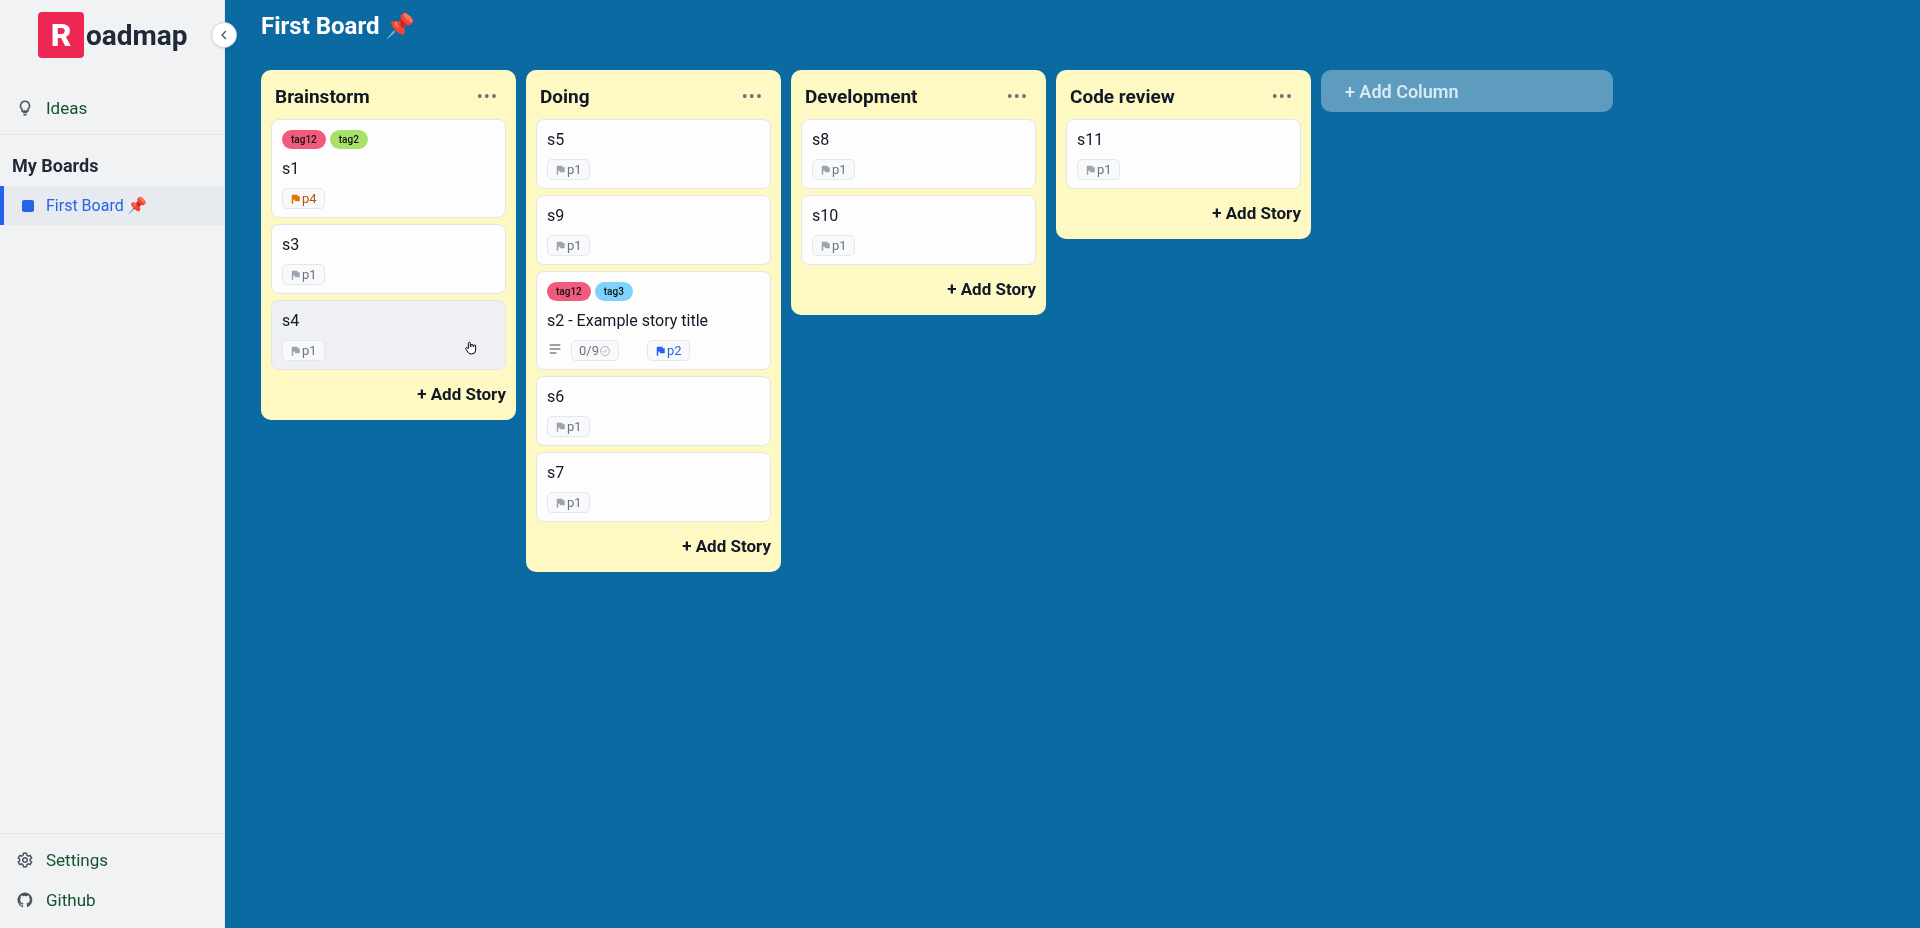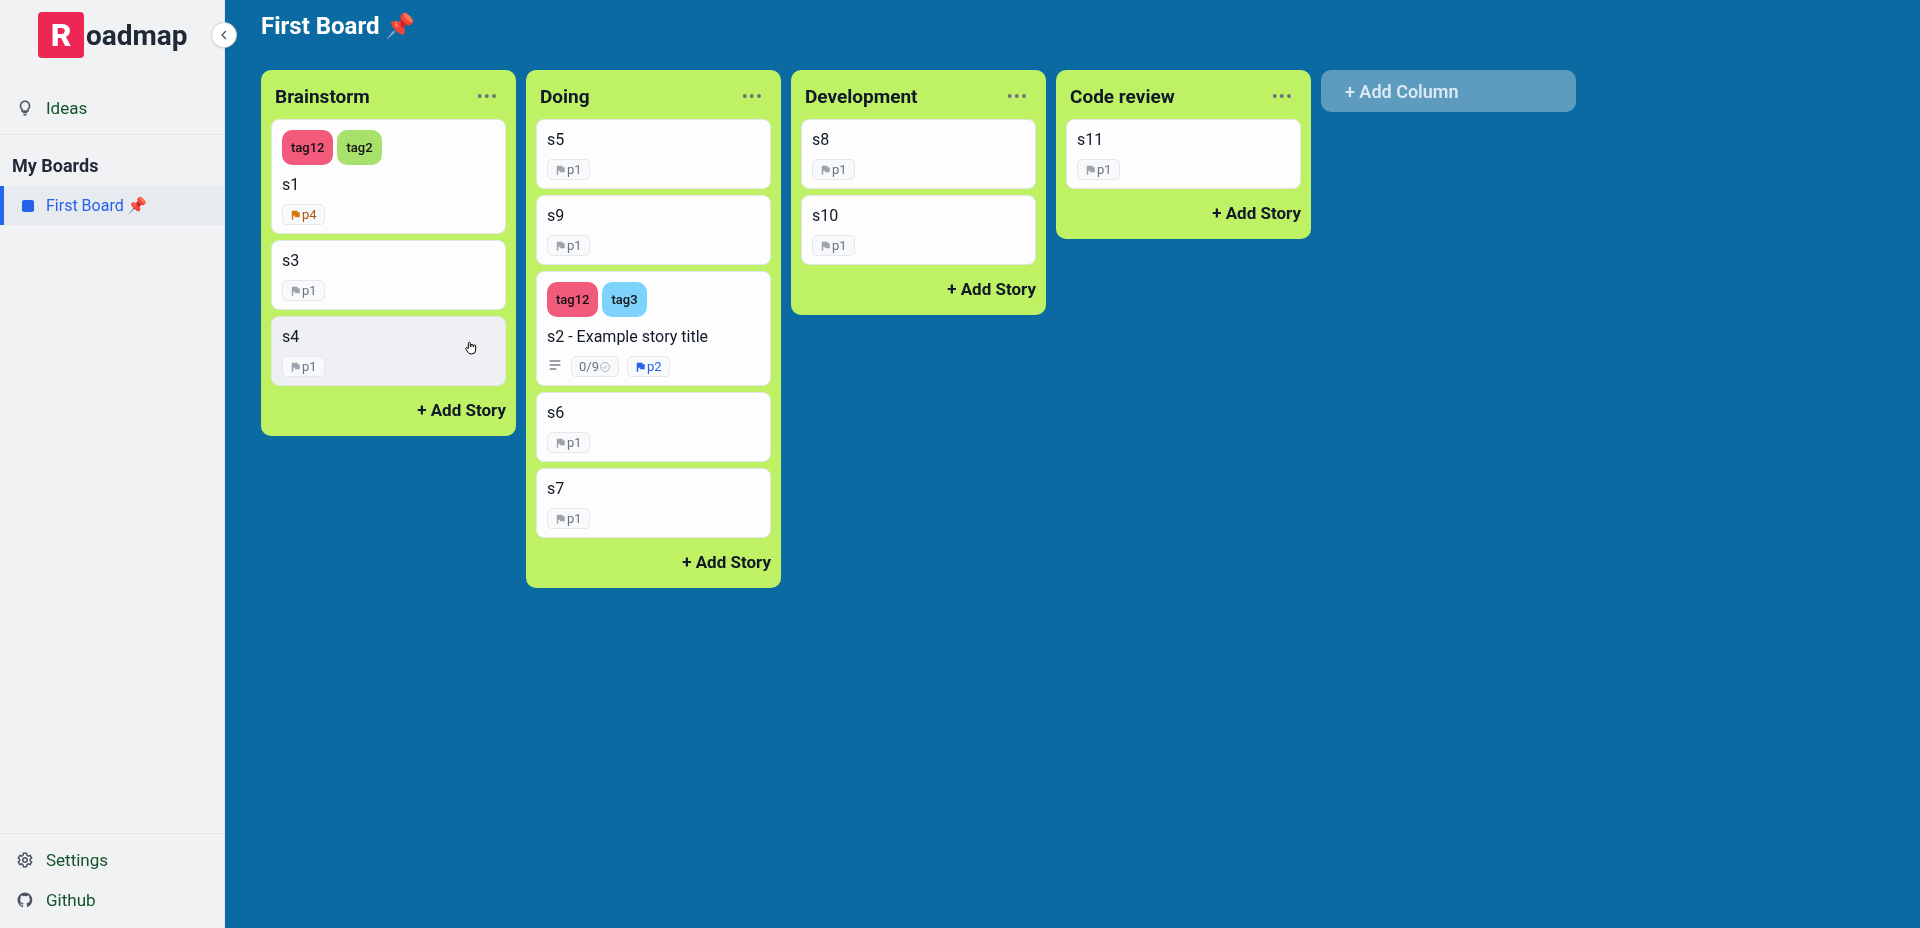--- a/index.html
+++ b/index.html
@@ -100,21 +100,21 @@
   .board-area {
     flex: 1;
     display: flex;
     align-items: flex-start;
     gap: 10px;
     padding: 24px 0 24px 36px;
     overflow-x: auto;
   }
   .column {
     width: 255px;
-    background: #bef264;
+    background: #fef9c3;
     border-radius: 10px;
     padding: 10px;
     flex-shrink: 0;
     display: flex; flex-direction: column;
   }
   .col-head {
     display: flex; align-items: center; justify-content: space-between;
     padding: 4px 4px 10px 4px;
   }
   .col-title { font-size: 19px; font-weight: 700; color: #111827; }
@@ -126,51 +126,51 @@
   .card {
     background: #fdfdfd;
     border: 1px solid #e2e5ea;
     border-radius: 8px;
     padding: 10px 10px 8px 10px;
     cursor: pointer;
   }
   .card.hover { background: #eef0f3; }
   .tags { display: flex; gap: 4px; margin-bottom: 10px; flex-wrap: wrap; }
   .tag {
-    font-size: 13px; padding: 10px 9px; border-radius: 10px; font-weight: 500;
+    font-size: 10px; padding: 4px 9px; border-radius: 10px; font-weight: 500;
     color: #111;
   }
   .card-title { font-size: 16px; color: #111827; margin-bottom: 10px; }
   .card-meta { display: flex; align-items: center; gap: 8px; }
   .chip {
     display: inline-flex; align-items: center; gap: 0;
     font-size: 13px;
     color: #6b7280;
     border: 1px solid #e5e7eb;
     background: #f8f9fa;
     padding: 2px 7px;
     border-radius: 5px;
   }
   .chip svg { width: 12px; height: 12px; }
   .flag-p1 { stroke: #9ca3af; fill: #9ca3af; }
   .flag-p2 { stroke: #2563eb; fill: #2563eb; }
   .flag-p4 { stroke: #d97706; fill: #d97706; }
-  .txt-p2 { color: #2563eb; }
+  .txt-p2 { color: #2563eb; margin-left: 20px; }
   .txt-p4 { color: #b45309; }
   .desc-icon { color: #6b7280; }
   .add-story {
     text-align: right;
     font-weight: 700;
     font-size: 17px;
     color: #111827;
     padding: 14px 0 6px 0;
     cursor: pointer;
   }
   .add-column {
-    width: 255px; flex-shrink: 0;
+    width: 292px; flex-shrink: 0;
     background: #5d9bbf;
     color: #d9eaf4;
     border-radius: 10px;
     padding: 10px 24px;
     font-size: 18px; font-weight: 600;
     cursor: pointer;
     height: 42px;
     display: flex; align-items: center;
   }
   .cursor {

